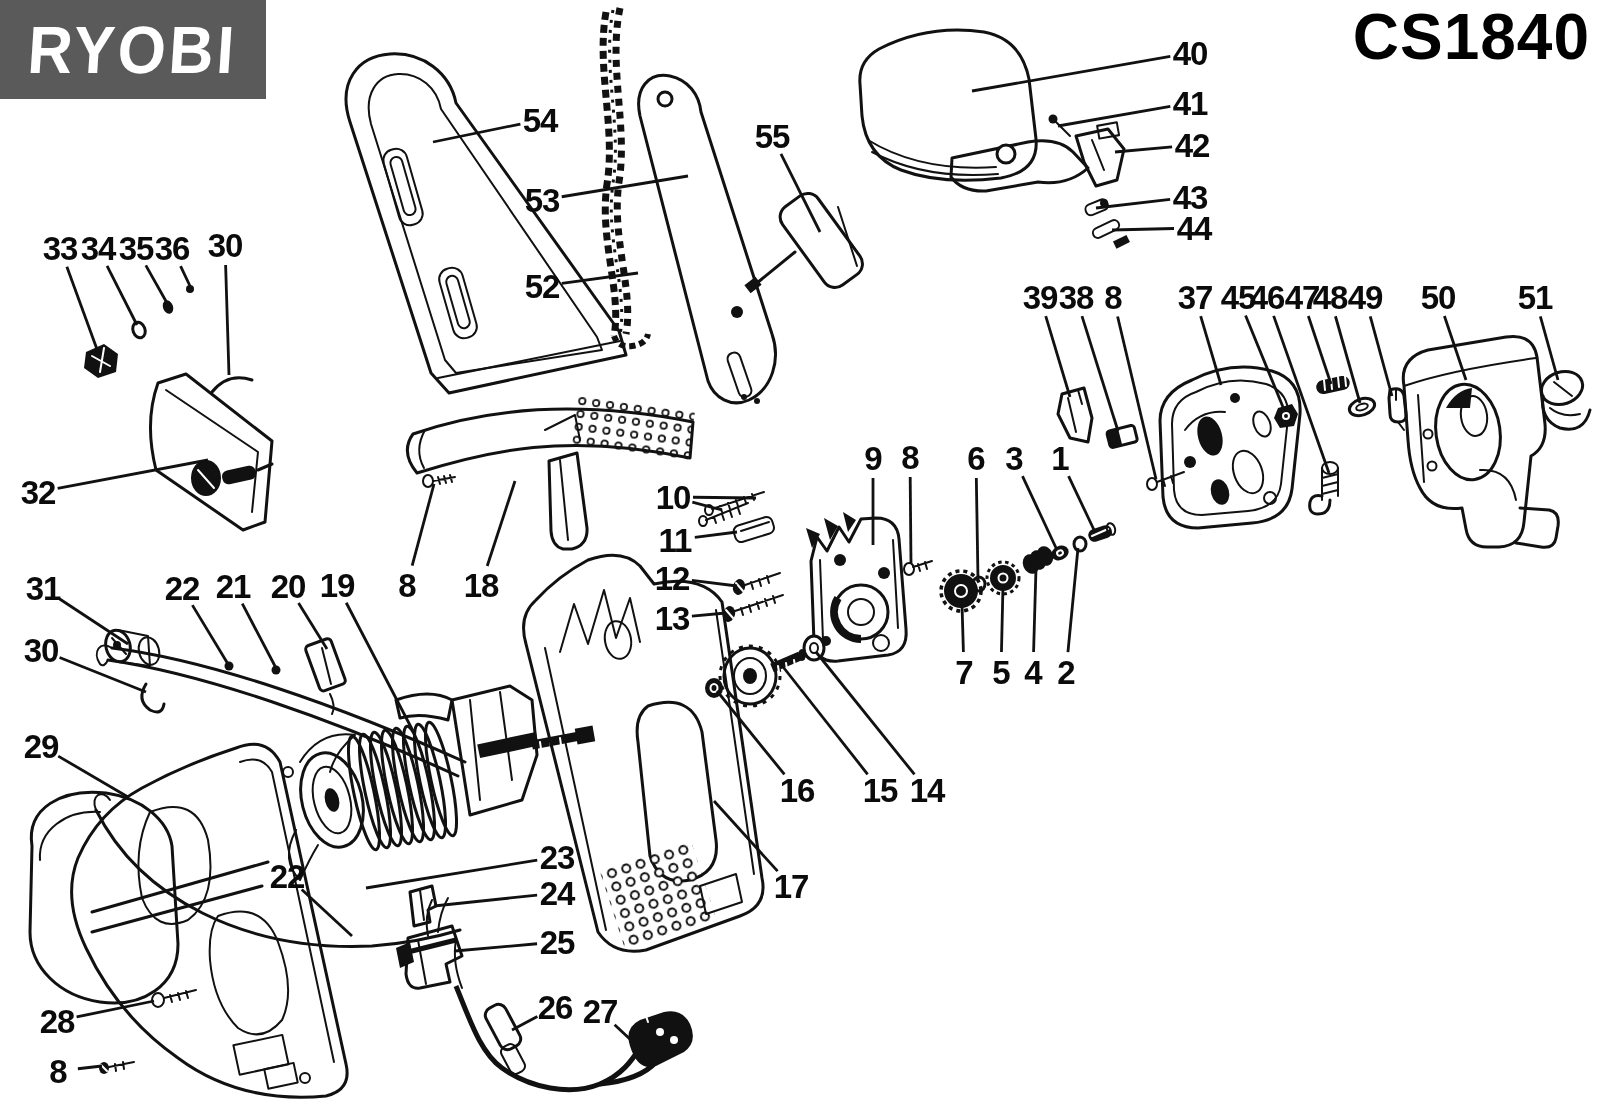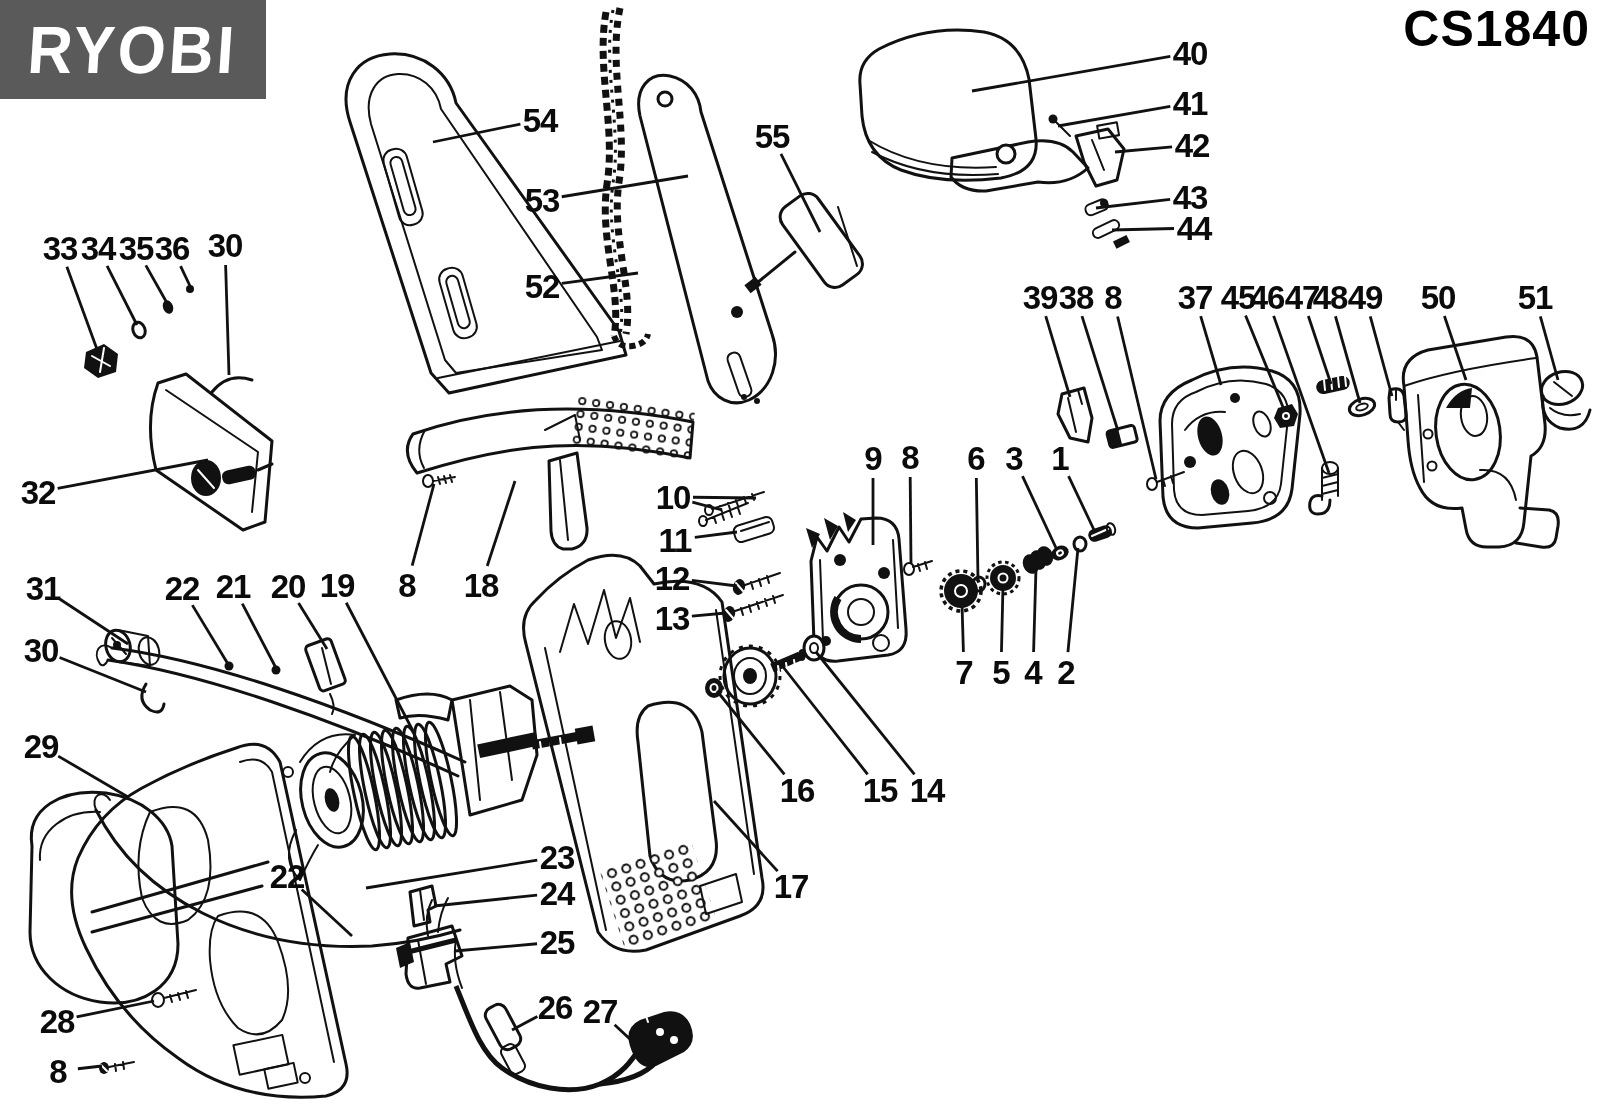--- a/index.html
+++ b/index.html
@@ -2,21 +2,21 @@
 <html><head>
 <meta charset="utf-8">
 <style>
   html,body{margin:0;padding:0;background:#fff;}
   .page{position:relative;width:1600px;height:1116px;background:#fff;overflow:hidden;
         font-family:"Liberation Sans",sans-serif;}
   .logo{position:absolute;left:0;top:0;width:266px;height:99px;background:#5a5a5a;
         display:flex;align-items:center;justify-content:center;}
   .logo span{font-weight:700;font-size:62px;color:#fff;letter-spacing:3px;
         font-family:"Liberation Sans",sans-serif;transform:scaleY(1.08) skewX(-4deg);}
-  .model{position:absolute;right:10px;top:0;font-weight:700;font-size:50px;color:#000;
+  .model{position:absolute;right:10px;top:0;font-weight:700;font-size:64px;color:#000;
         letter-spacing:1px;font-family:"Liberation Sans",sans-serif;}
   svg{position:absolute;left:0;top:0;}
   .ln{fill:none;stroke:#111;stroke-width:3;stroke-linecap:round;stroke-linejoin:round;}
   .ln2{fill:none;stroke:#111;stroke-width:2;stroke-linecap:round;stroke-linejoin:round;}
   .fl{fill:#111;stroke:none;}
   .wfl{fill:#fff;stroke:#111;stroke-width:3;stroke-linejoin:round;}
   .wln{fill:none;stroke:#fff;stroke-width:2;stroke-linecap:round;}
   .leader{stroke:#111;stroke-width:2.8;}
   .callout{font:700 33px "Liberation Sans",sans-serif;fill:#0b0b0b;text-anchor:middle;
         dominant-baseline:central;letter-spacing:-1px;}

